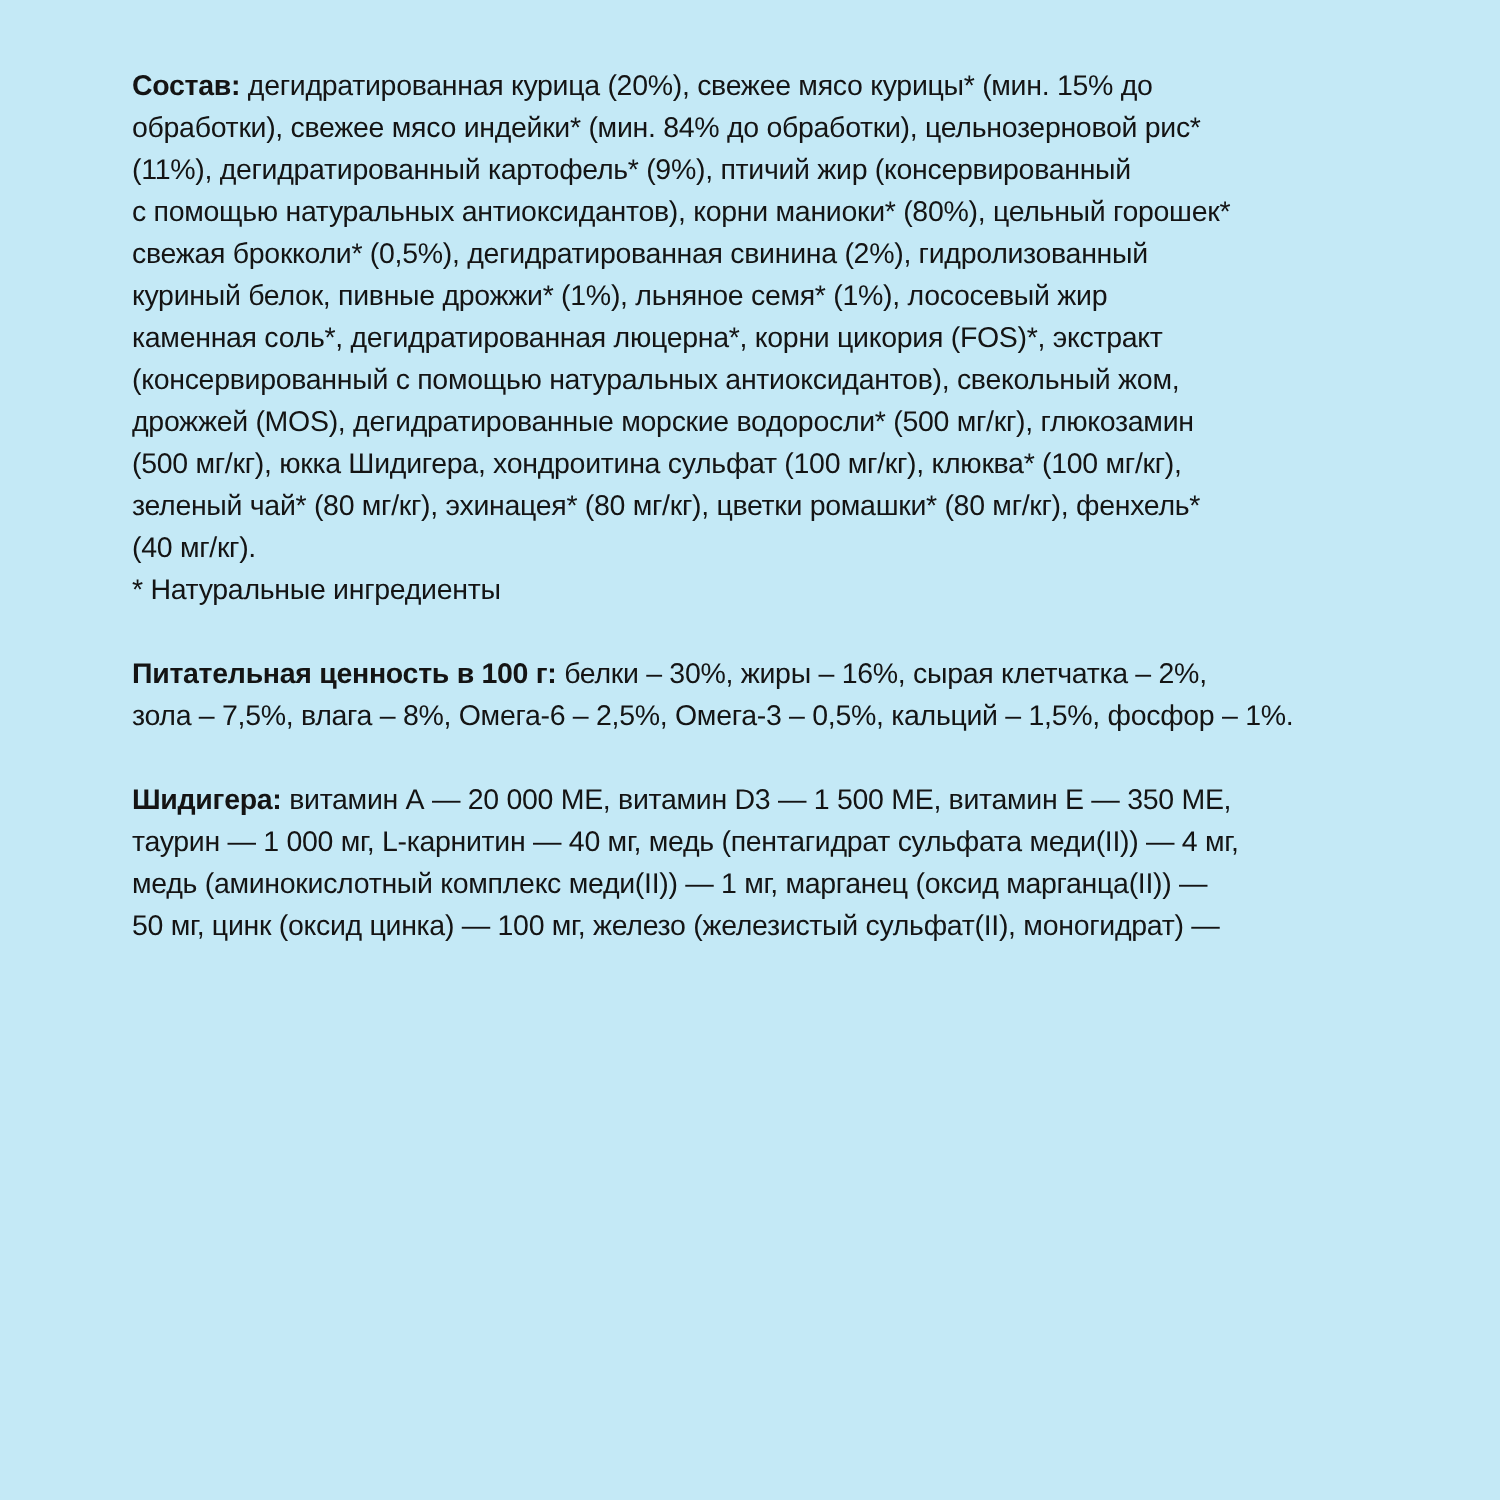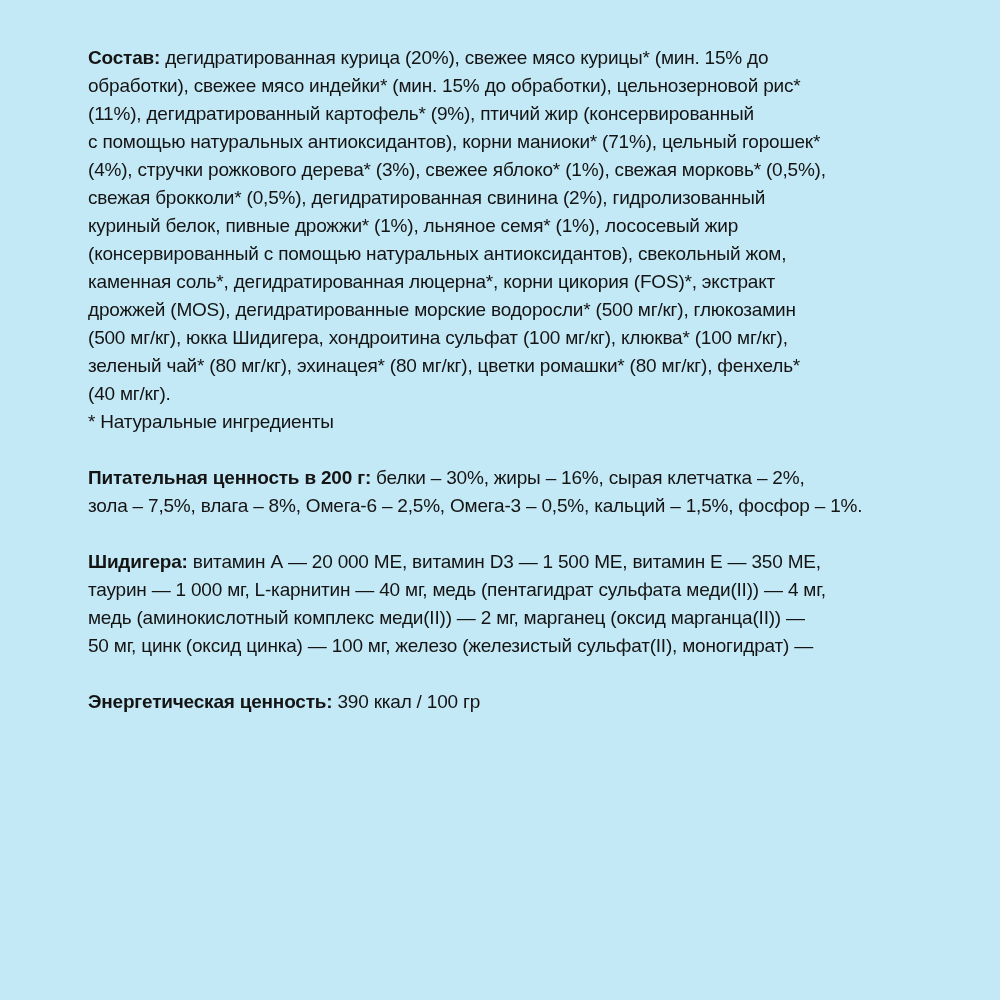--- a/index.html
+++ b/index.html
@@ -31,40 +31,36 @@
   .line strong {
     font-weight: 700;
   }
 </style>
 </head>
 <body>
 
 <div class="label-text">
     <div class="section">
       <div class="line"><strong>Состав:</strong> дегидратированная курица (20%), свежее мясо курицы* (мин. 15% до</div>
-      <div class="line">обработки), свежее мясо индейки* (мин. 15% до обработки), цельнозерновой рис*</div>
+      <div class="line">обработки), свежее мясо индейки* (мин. 84% до обработки), цельнозерновой рис*</div>
       <div class="line">(11%), дегидратированный картофель* (9%), птичий жир (консервированный</div>
-      <div class="line">с помощью натуральных антиоксидантов), корни маниоки* (71%), цельный горошек*</div>
-      <div class="line">(4%), стручки рожкового дерева* (3%), свежее яблоко* (1%), свежая морковь* (0,5%),</div>
+      <div class="line">с помощью натуральных антиоксидантов), корни маниоки* (80%), цельный горошек*</div>
       <div class="line">свежая брокколи* (0,5%), дегидратированная свинина (2%), гидролизованный</div>
       <div class="line">куриный белок, пивные дрожжи* (1%), льняное семя* (1%), лососевый жир</div>
+      <div class="line">каменная соль*, дегидратированная люцерна*, корни цикория (FOS)*, экстракт</div>
       <div class="line">(консервированный с помощью натуральных антиоксидантов), свекольный жом,</div>
-      <div class="line">каменная соль*, дегидратированная люцерна*, корни цикория (FOS)*, экстракт</div>
       <div class="line">дрожжей (MOS), дегидратированные морские водоросли* (500 мг/кг), глюкозамин</div>
       <div class="line">(500 мг/кг), юкка Шидигера, хондроитина сульфат (100 мг/кг), клюква* (100 мг/кг),</div>
       <div class="line">зеленый чай* (80 мг/кг), эхинацея* (80 мг/кг), цветки ромашки* (80 мг/кг), фенхель*</div>
       <div class="line">(40 мг/кг).</div>
       <div class="line">* Натуральные ингредиенты</div>
     </div>
     <div class="section">
-      <div class="line"><strong>Питательная ценность в 200 г:</strong> белки – 30%, жиры – 16%, сырая клетчатка – 2%,</div>
+      <div class="line"><strong>Питательная ценность в 100 г:</strong> белки – 30%, жиры – 16%, сырая клетчатка – 2%,</div>
       <div class="line">зола – 7,5%, влага – 8%, Омега-6 – 2,5%, Омега-3 – 0,5%, кальций – 1,5%, фосфор – 1%.</div>
     </div>
     <div class="section">
       <div class="line"><strong>Шидигера:</strong> витамин А — 20 000 МЕ, витамин D3 — 1 500 МЕ, витамин Е — 350 МЕ,</div>
       <div class="line">таурин — 1 000 мг, L-карнитин — 40 мг, медь (пентагидрат сульфата меди(II)) — 4 мг,</div>
-      <div class="line">медь (аминокислотный комплекс меди(II)) — 2 мг, марганец (оксид марганца(II)) —</div>
+      <div class="line">медь (аминокислотный комплекс меди(II)) — 1 мг, марганец (оксид марганца(II)) —</div>
       <div class="line">50 мг, цинк (оксид цинка) — 100 мг, железо (железистый сульфат(II), моногидрат) —</div>
-    </div>
-    <div class="section">
-      <div class="line"><strong>Энергетическая ценность:</strong> 390 ккал / 100 гр</div>
     </div>
   </div>
 
 </body></html>

